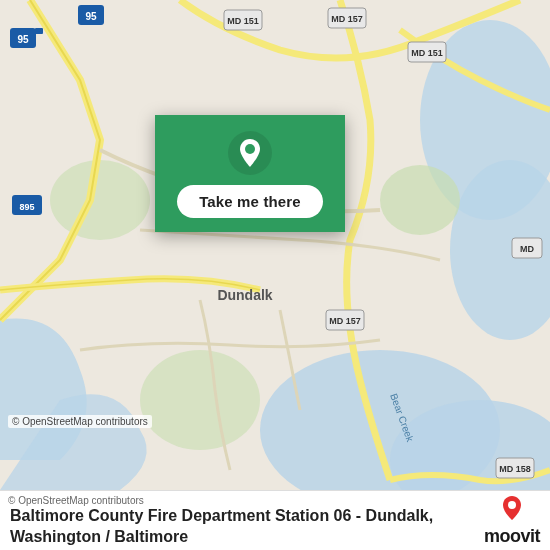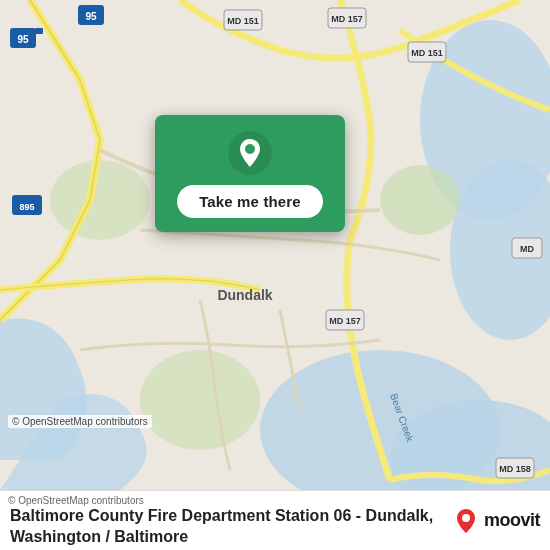--- a/index.html
+++ b/index.html
@@ -27,21 +27,21 @@
       top: 0; left: 0;
     }
 
     
     #popup-card {
       position: absolute;
       top: 115px;
       left: 155px;
       width: 190px;
       background: #2e9c5e;
-      border-radius: 8px;
+      border-radius: 0;
       padding: 16px 14px 14px 14px;
       display: flex;
       flex-direction: column;
       align-items: center;
       box-shadow: 0 4px 16px rgba(0,0,0,0.35);
       z-index: 10;
     }
 
     #popup-card .pin-icon {
       width: 44px;
@@ -80,20 +80,21 @@
       color: #222;
       flex: 1;
       line-height: 1.3;
     }
 
     #moovit-logo {
       display: flex;
       align-items: center;
       gap: 4px;
       flex-shrink: 0;
+      flex-direction: column;
     }
 
     .moovit-pin {
       width: 28px;
       height: 28px;
     }
 
     .moovit-text {
       font-size: 18px;
       font-weight: 700;

